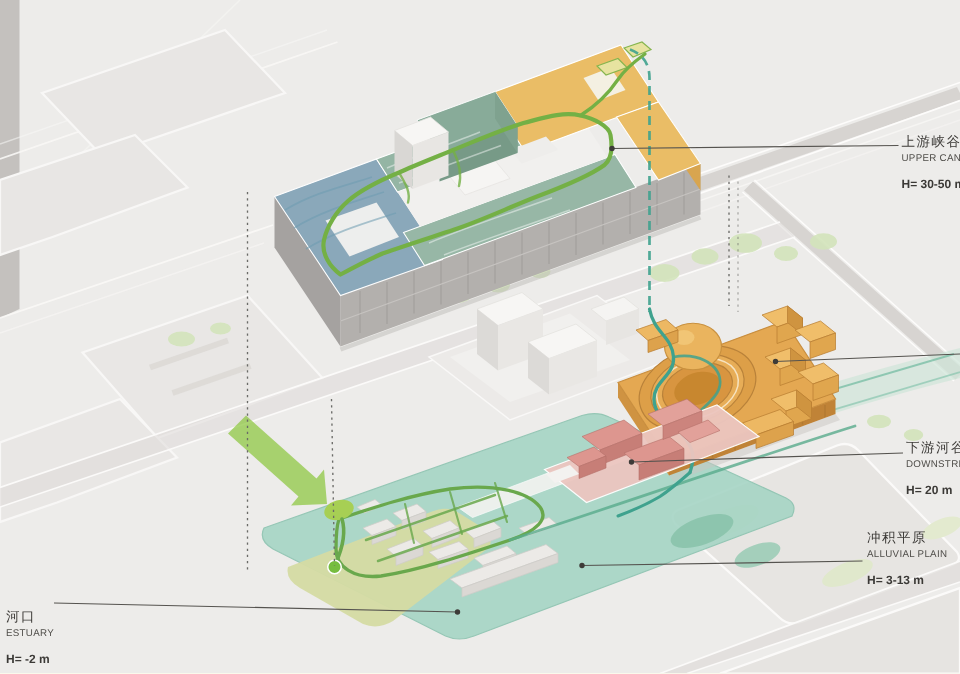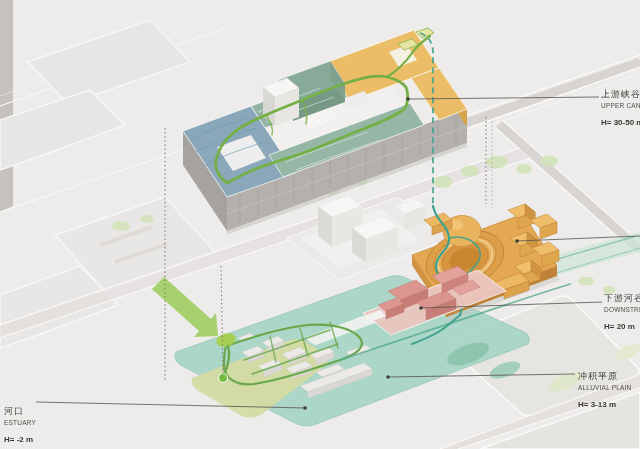--- a/index.html
+++ b/index.html
@@ -295,21 +295,21 @@
     <div class="en">UPPER CANYON</div>
     <div class="h">H= 30-50 m</div>
   </div>
 
   <div class="label" style="left:604px;top:294px">
     <div class="zh">下游河谷</div>
     <div class="en">DOWNSTREAM</div>
     <div class="h">H= 20 m</div>
   </div>
 
-  <div class="label" style="left:578px;top:372px">
+  <div class="label" style="left:578px;top:354px">
     <div class="zh">冲积平原</div>
     <div class="en">ALLUVIAL PLAIN</div>
     <div class="h">H= 3-13 m</div>
   </div>
 
   <div class="label" style="left:4px;top:407px">
     <div class="zh">河口</div>
     <div class="en">ESTUARY</div>
     <div class="h">H= -2 m</div>
   </div>

